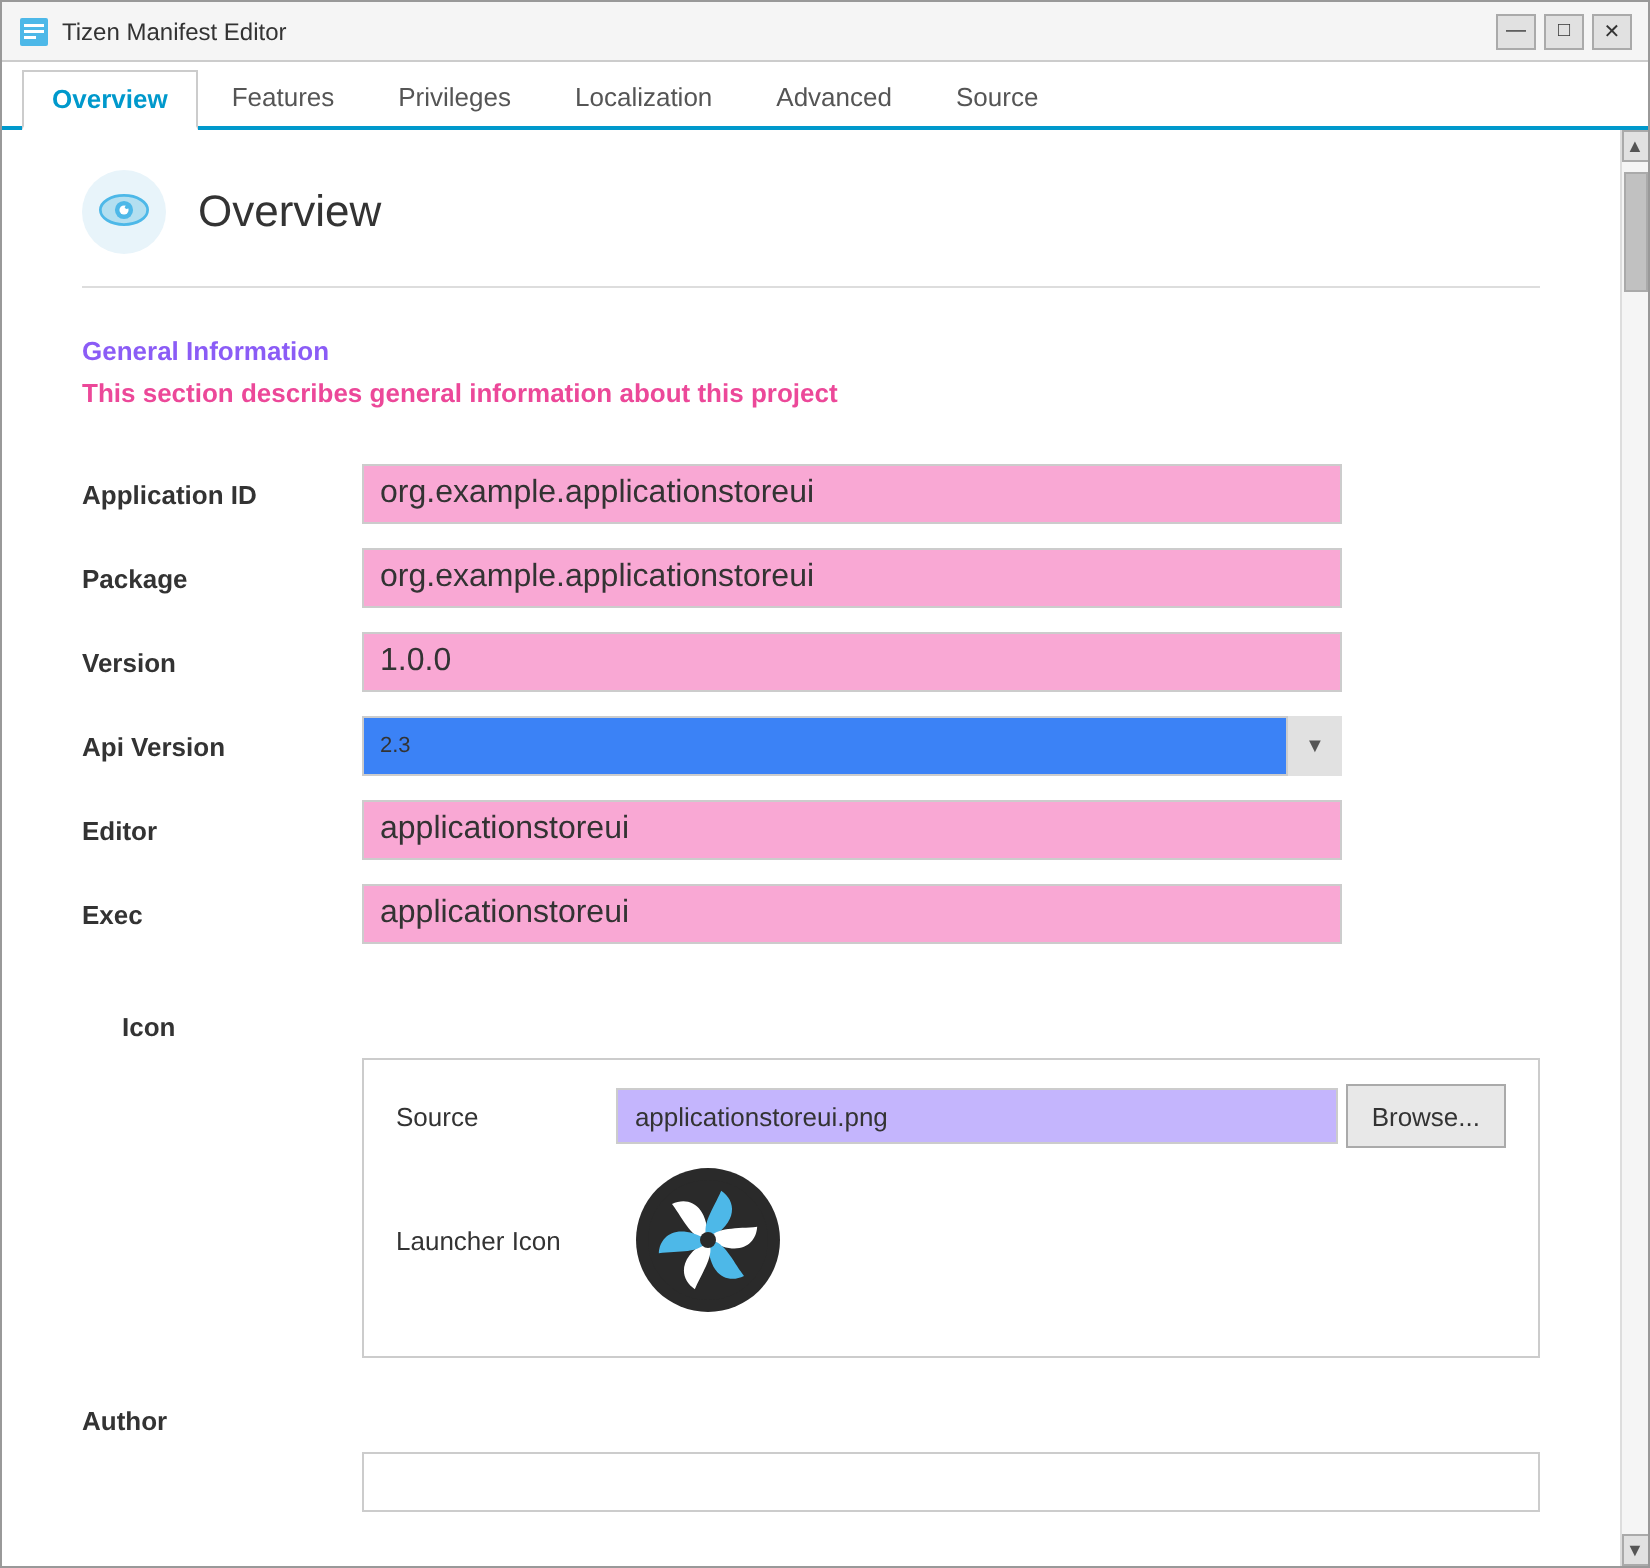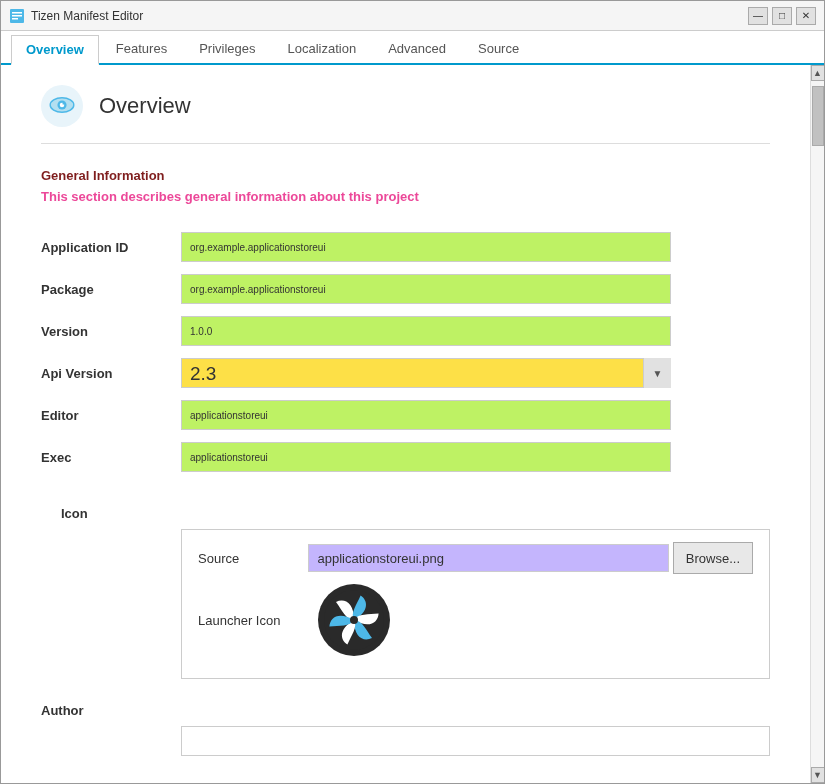--- a/index.html
+++ b/index.html
@@ -206,21 +206,21 @@
     }
 
     .page-title {
       font-size: 22px;
       font-weight: 400;
       color: #333;
     }
 
     
     .section-title {
-      color: #7f1d1d;
+      color: #8b5cf6;
       font-size: 13px;
       font-weight: 600;
       margin-bottom: 6px;
     }
 
     .section-desc {
       color: #ec4899;
       font-size: 13px;
       font-weight: 600;
       margin-bottom: 22px;
@@ -245,40 +245,40 @@
       font-size: 13px;
       padding-right: 16px;
       vertical-align: middle;
       margin-left: 32px;
     }
 
     .form-input {
       width: 490px;
       height: 30px;
       border: 1px solid #ccc;
-      background: #bef264;
+      background: #f9a8d4;
       padding: 4px 8px;
-      font-size: 10px;
+      font-size: 16px;
       color: #333;
       outline: none;
     }
 
     .select-wrapper {
       position: relative;
       display: inline-block;
       width: 490px;
     }
 
     .select-wrapper select {
       width: 100%;
       height: 30px;
       border: 1px solid #ccc;
-      background: #fde047;
+      background: #3b82f6;
       padding: 4px 8px;
-      font-size: 19px;
+      font-size: 11px;
       color: #333;
       outline: none;
       appearance: none;
       -webkit-appearance: none;
     }
 
     .select-arrow {
       position: absolute;
       right: 0;
       top: 0;

